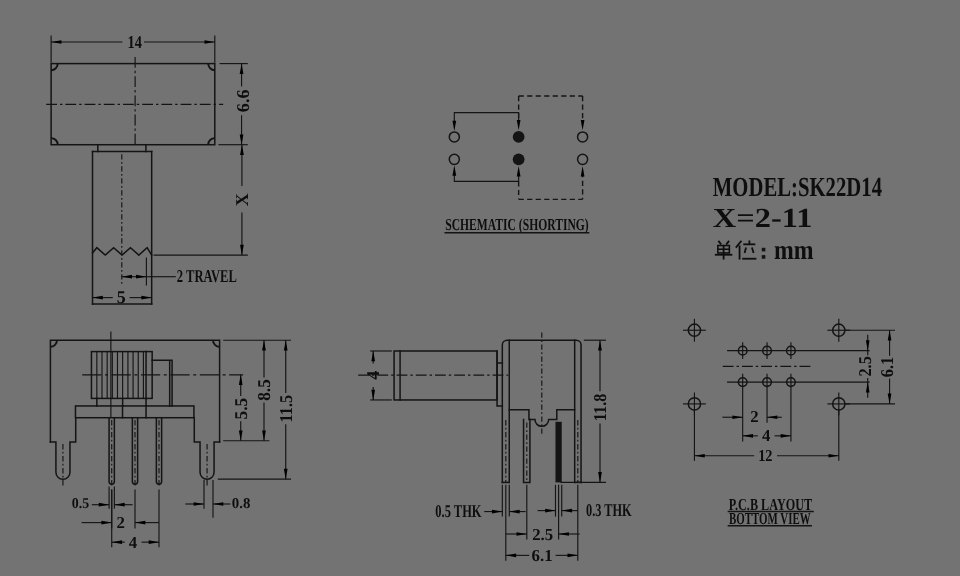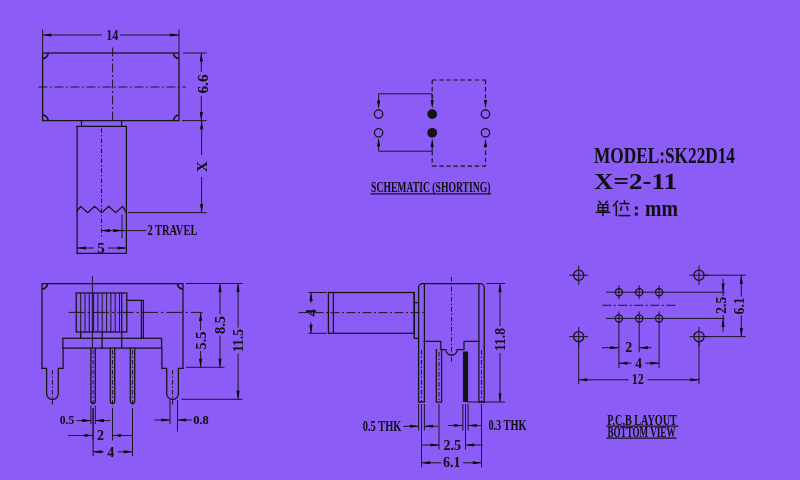--- a/index.html
+++ b/index.html
@@ -1,16 +1,16 @@
 <!DOCTYPE html>
 <html><head>
 <meta charset="utf-8">
 <style>
 html,body{margin:0;padding:0;background:#fff;}
-#wrap{position:relative;width:800px;height:480px;background:#8b5cf6;overflow:hidden;}
+#wrap{position:relative;width:800px;height:480px;background:#737373;overflow:hidden;}
 svg{position:absolute;left:0;top:0;}
 .o{stroke:#141414;stroke-width:1.25;fill:none;stroke-linecap:square;}
 .o2{stroke:#141414;stroke-width:1.6;fill:none;}
 .t{stroke:#141414;stroke-width:0.95;fill:none;stroke-linecap:butt;}
 .cl{stroke:#141414;stroke-width:0.95;fill:none;stroke-dasharray:9 2.5 2 2.5;}
 .cs{stroke:#141414;stroke-width:0.95;fill:none;stroke-dasharray:4.5 2 1.5 2;}
 .dsh{stroke:#141414;stroke-width:1.15;fill:none;stroke-dasharray:4.3 2.8;}
 .ah{fill:#141414;stroke:none;}
 text{fill:#0e0e0e;font-family:"Liberation Serif",serif;font-weight:bold;}
 .dim{font-size:15px;}

